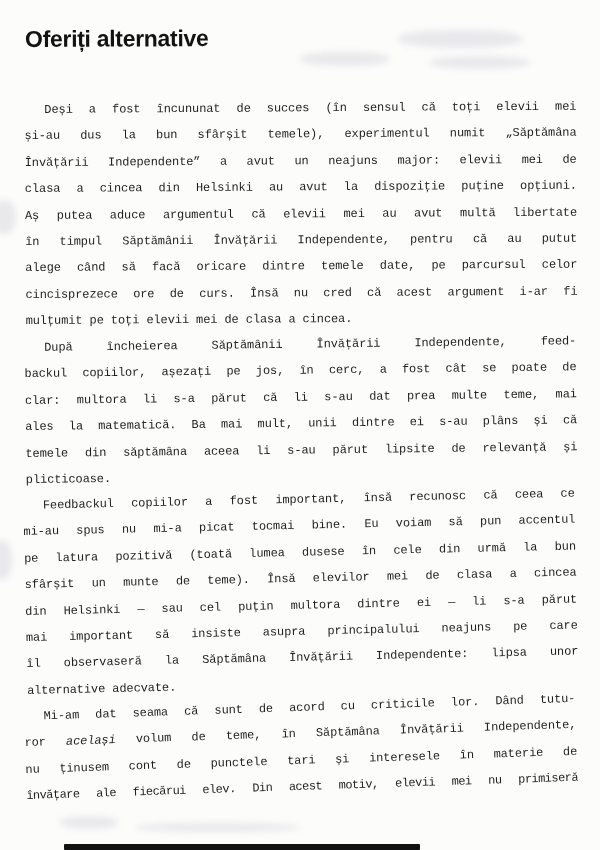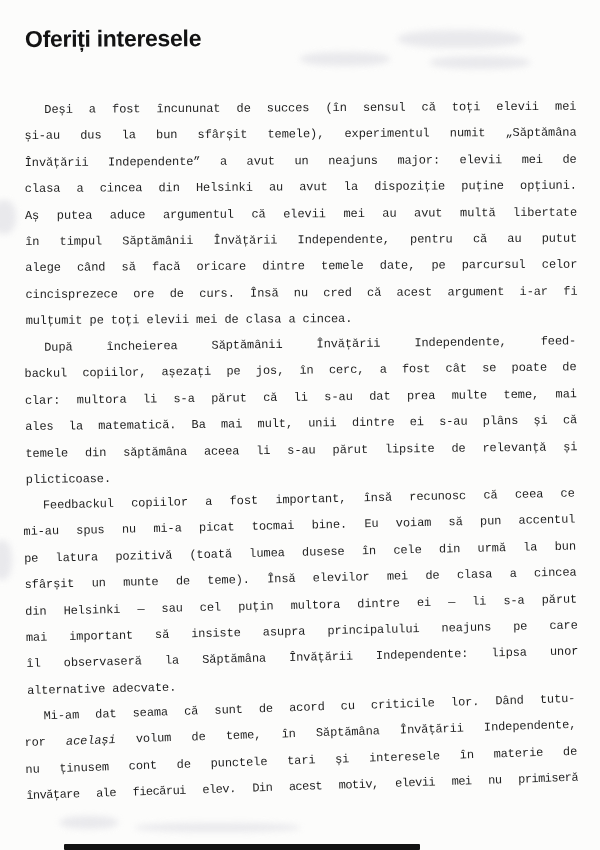--- a/index.html
+++ b/index.html
@@ -78,21 +78,21 @@
 <div class="page">
 
   <div class="smudge" style="left:398px; top:30px; width:125px; height:18px;"></div>
   <div class="smudge" style="left:430px; top:56px; width:100px; height:13px;"></div>
   <div class="smudge" style="left:300px; top:52px; width:90px; height:14px;"></div>
   <div class="smudge" style="left:-8px; top:200px; width:24px; height:34px;"></div>
   <div class="smudge" style="left:-8px; top:540px; width:20px; height:40px;"></div>
   <div class="smudge" style="left:60px; top:816px; width:58px; height:13px;"></div>
   <div class="smudge" style="left:135px; top:823px; width:165px; height:9px;"></div>
 
-  <h1 class="heading">Oferiți interesele</h1>
+  <h1 class="heading">Oferiți alternative</h1>
 
   <div class="text-block">
 
     <p class="para rot1">
       <span class="line indent">Deși a fost încununat de succes (în sensul că toți elevii mei</span>
       <span class="line">și-au dus la bun sfârșit temele), experimentul numit „Săptămâna</span>
       <span class="line">Învățării Independente” a avut un neajuns major: elevii mei de</span>
       <span class="line">clasa a cincea din Helsinki au avut la dispoziție puține opțiuni.</span>
       <span class="line">Aș putea aduce argumentul că elevii mei au avut multă libertate</span>
       <span class="line">în timpul Săptămânii Învățării Independente, pentru că au putut</span>

